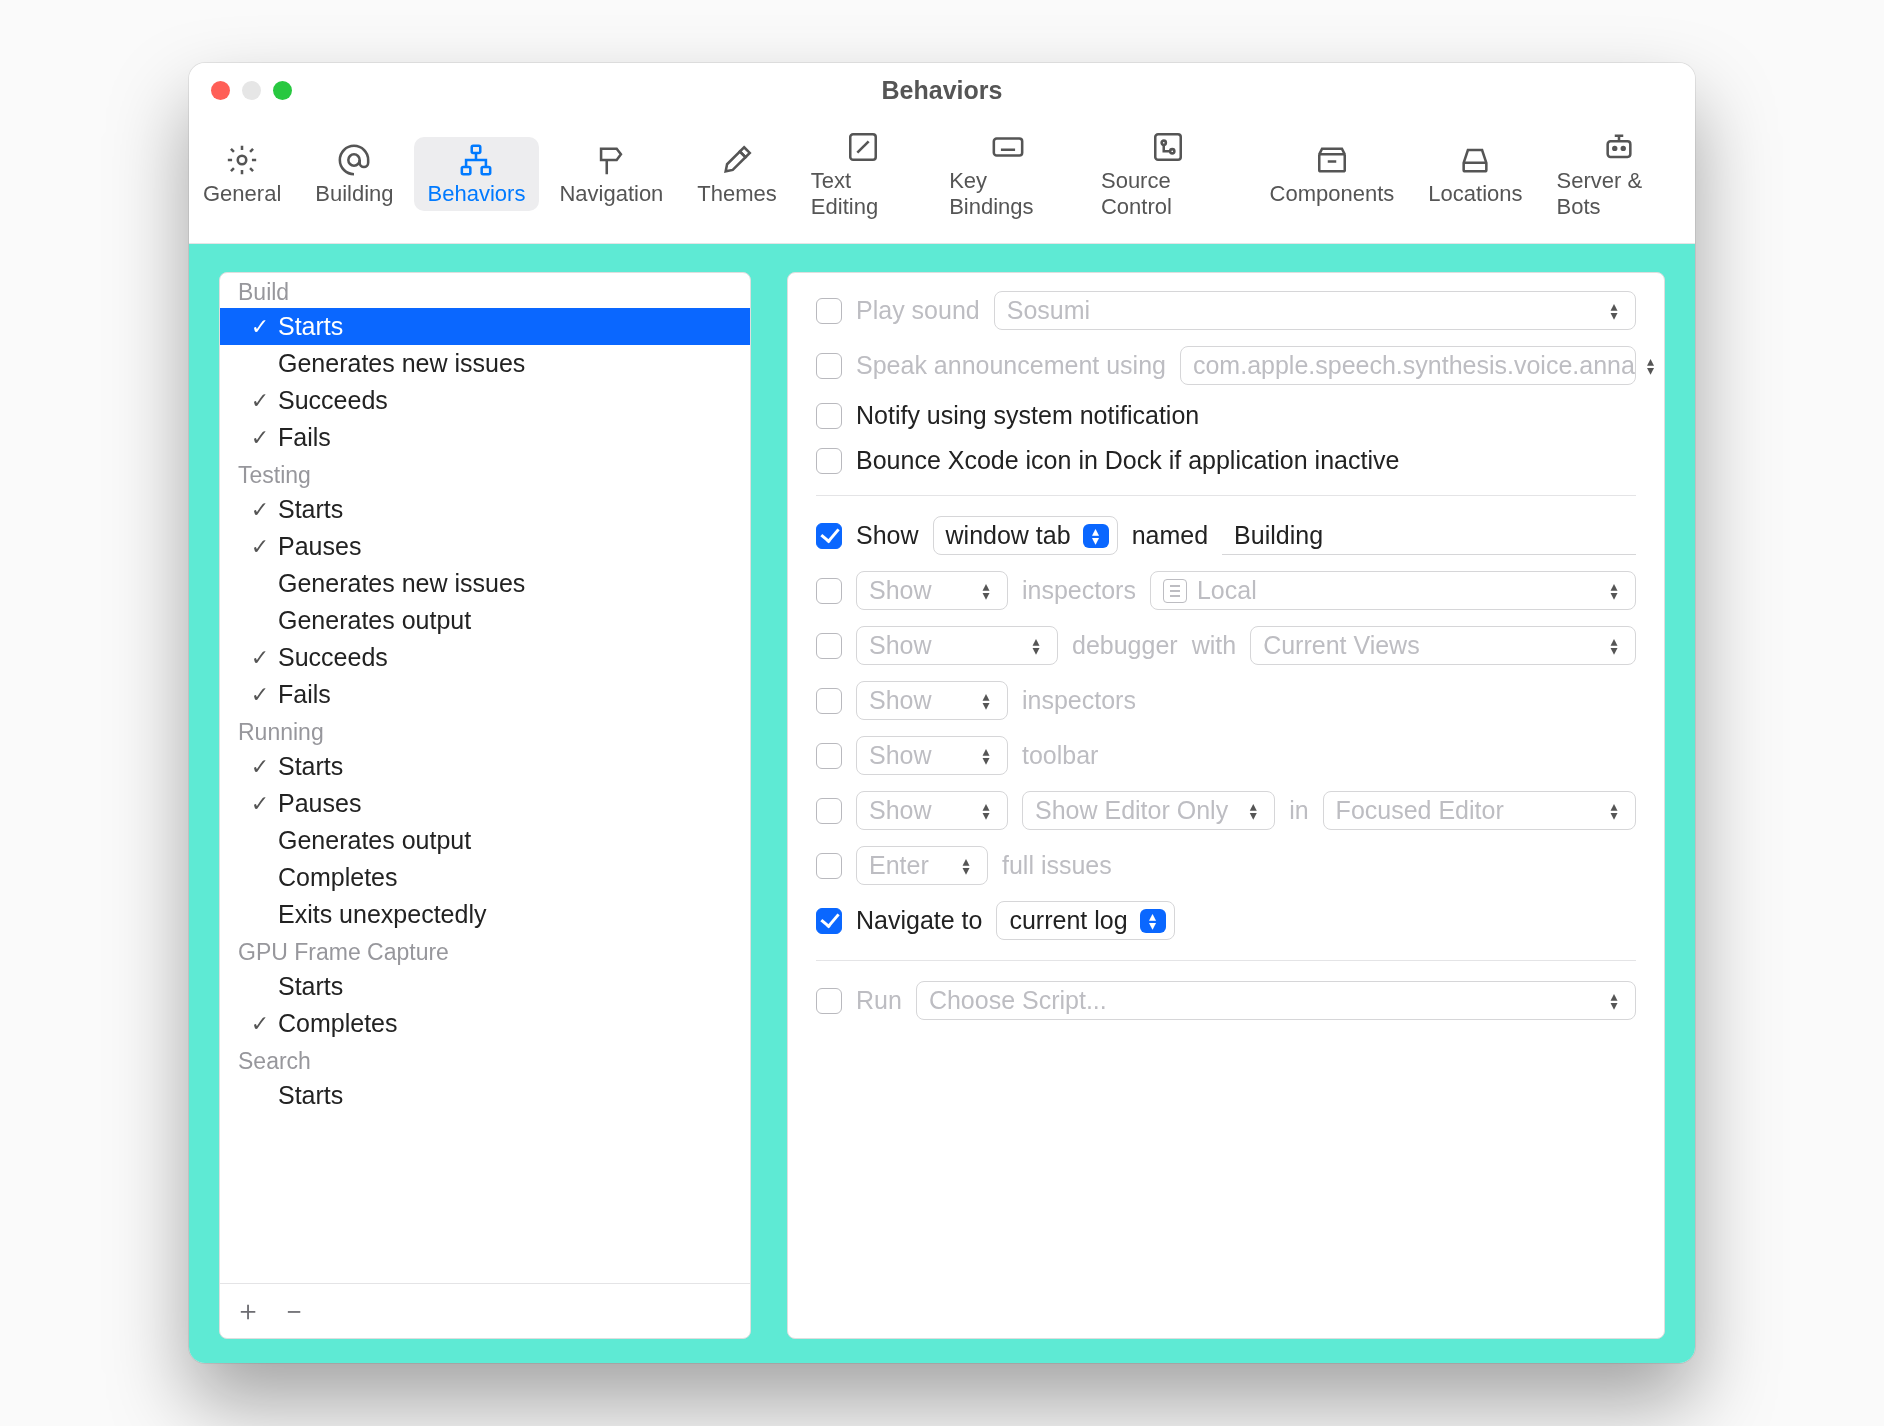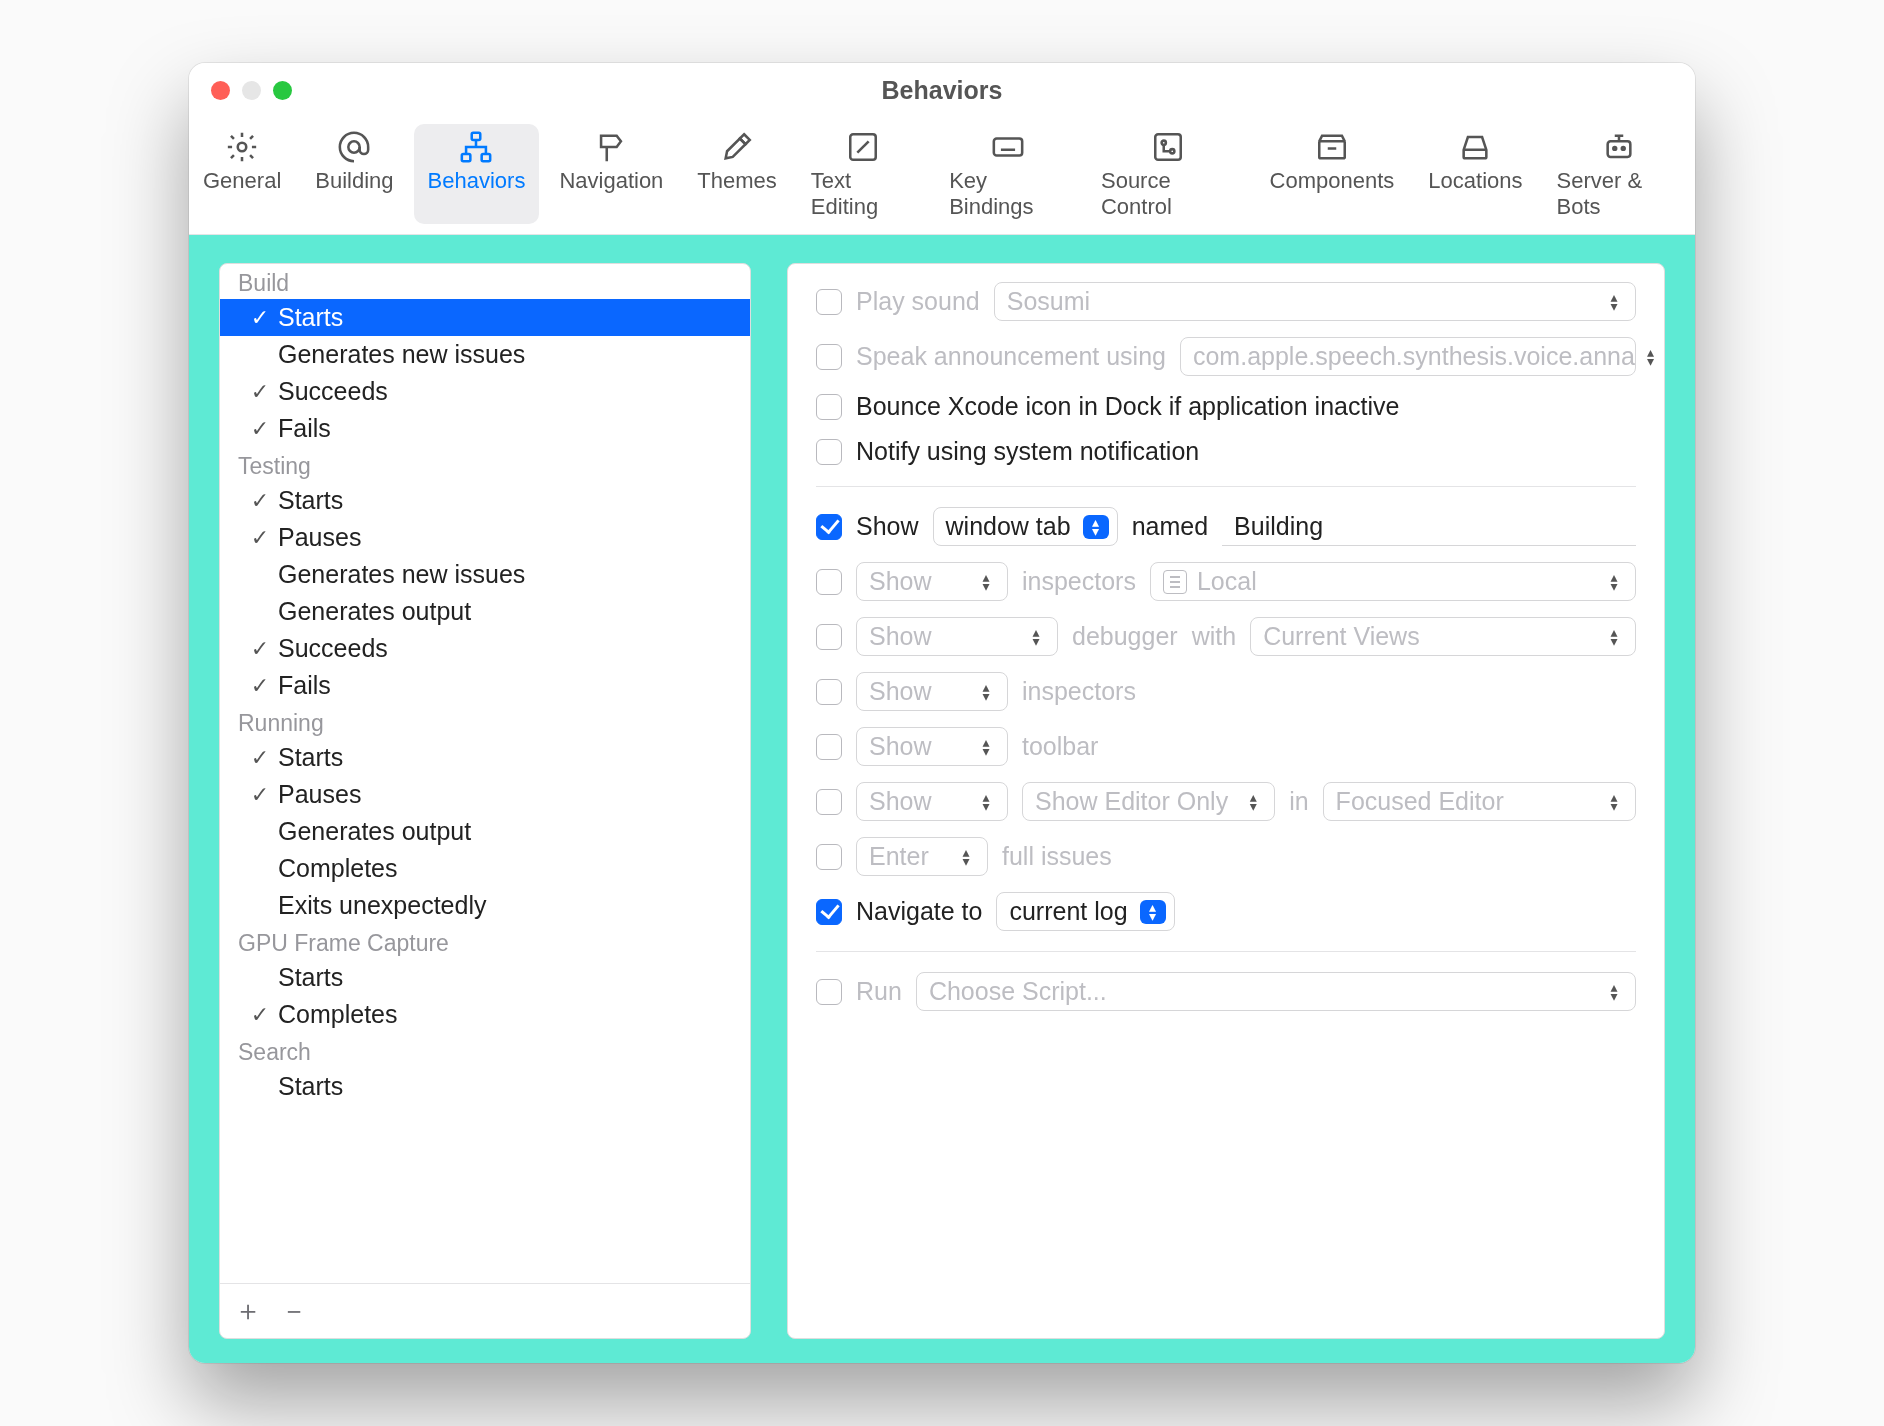--- a/index.html
+++ b/index.html
@@ -42,22 +42,23 @@
   .traffic{display:flex;gap:12px;margin-left:22px;}
   .traffic span{width:19px;height:19px;border-radius:50%;display:block;}
   .tr-red{background:#ff5f57;}
   .tr-yel{background:#e6e6e6;}
   .tr-grn{background:#28c840;}
   .title{position:absolute;left:0;right:0;text-align:center;font-weight:600;color:#555;font-size:25px;}
   
   .toolbar{
     background:var(--win-bg);
     display:flex;justify-content:center;gap:6px;
-    padding:6px 0 10px;
+    padding:6px 0 19px;
     border-bottom:1px solid var(--divider);
+    align-items:center;
   }
   .tbtn{
     display:flex;flex-direction:column;align-items:center;gap:4px;
     padding:6px 14px 4px;border-radius:10px;
     color:#555;font-size:22px;
     cursor:default;
   }
   .tbtn.selected{background:#ededef;color:var(--tab-blue);}
   .tbtn.selected svg{stroke:var(--tab-blue);fill:none;}
   .tbtn .ic{width:34px;height:34px;display:flex;align-items:center;justify-content:center;}
@@ -382,26 +383,26 @@
         <span class="cbox"></span>
         <span class="label">Speak announcement using</span>
         <div class="select wide">
           <span>com.apple.speech.synthesis.voice.anna</span>
           <span class="stepper">▴<br>▾</span>
         </div>
       </div>
 
       <div class="row">
         <span class="cbox"></span>
+        <span class="label">Notify using system notification</span>
+      </div>
+
+      <div class="row">
+        <span class="cbox"></span>
         <span class="label">Bounce Xcode icon in Dock if application inactive</span>
-      </div>
-
-      <div class="row">
-        <span class="cbox"></span>
-        <span class="label">Notify using system notification</span>
       </div>
 
       <hr class="div">
 
       <div class="row">
         <span class="cbox on"></span>
         <span class="label">Show</span>
         <div class="select blue">
           <span>window tab</span>
           <span class="stepper">▴<br>▾</span>

